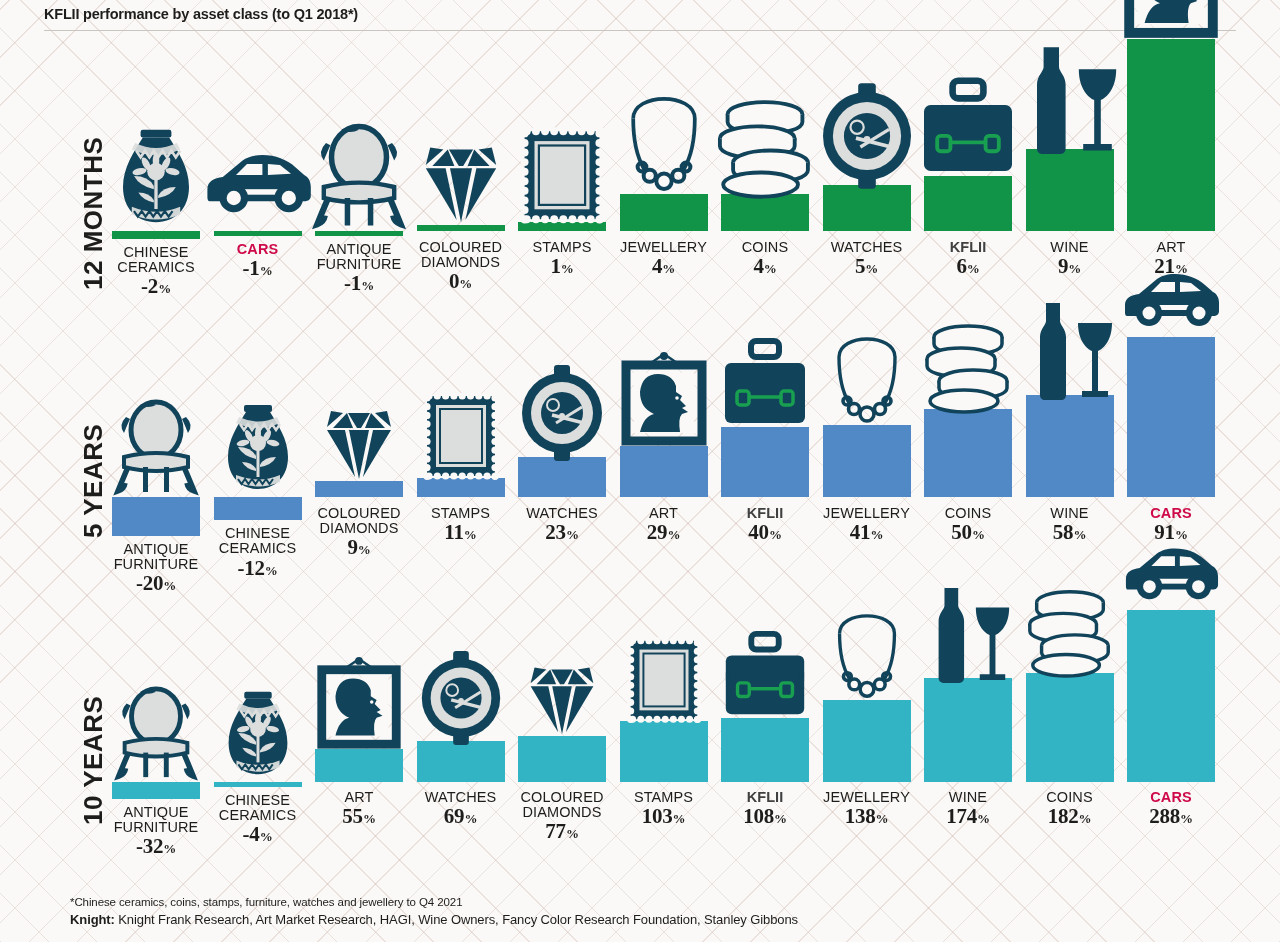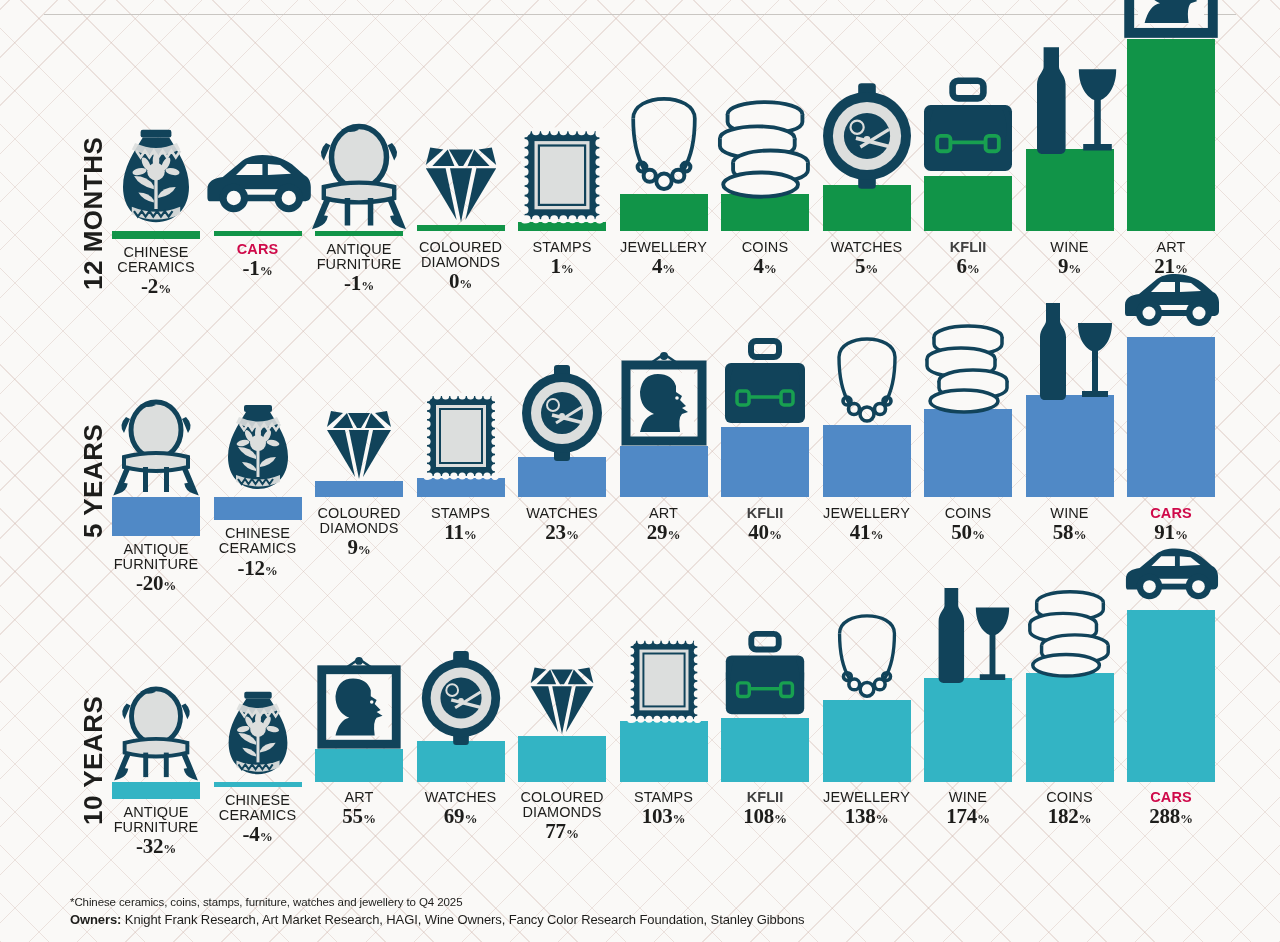--- a/index.html
+++ b/index.html
@@ -66,20 +66,21 @@
   svg{display:block;overflow:visible;}
 </style>
 </head>
 <body>
 
 <div id="hatch"></div>
 
 <div id="page">
 
   <div id="header">
+    <div id="title">KFLII performance by asset class (to Q1 2018*)</div>
     <div id="title-rule"></div>
   </div>
 
   <div id="panels">
       <div class="rowlabel" style="left: 78px; top: 290px;">12 MONTHS</div>
       <div class="bar neg" style="left: 112px; top: 231px; width: 88px; height: 8px; background: rgb(17, 148, 72);"></div>
       <div class="icon" style="left: 156px; top: 121px; width: 110px; height: 110px;">
         <svg width="110" height="110" viewBox="0 0 100 100" preserveAspectRatio="xMidYMax meet">
           <g>
       <rect x="36" y="8" width="28" height="7" rx="2" fill="#11435a"></rect>
@@ -823,17 +824,17 @@
           <circle cx="78" cy="70" r="6.5" fill="#faf9f7"></circle>
       </svg>
       </div>
       <div class="lbl" style="left: 1171px; top: 790px;">
         <div class="name cars">CARS</div>
         <div class="val">288<span class="pct">%</span></div>
       </div>
     </div>
 
   <div id="footer">
-    <div id="foot-note">*Chinese ceramics, coins, stamps, furniture, watches and jewellery to Q4 2025</div>
-    <div id="foot-src"><b>Owners:</b><span> Knight Frank Research, Art Market Research, HAGI, Wine Owners, Fancy Color Research Foundation, Stanley Gibbons</span></div>
+    <div id="foot-note">*Chinese ceramics, coins, stamps, furniture, watches and jewellery to Q4 2021</div>
+    <div id="foot-src"><b>Knight:</b><span> Knight Frank Research, Art Market Research, HAGI, Wine Owners, Fancy Color Research Foundation, Stanley Gibbons</span></div>
   </div>
 
 </div>
 
 </body></html>

